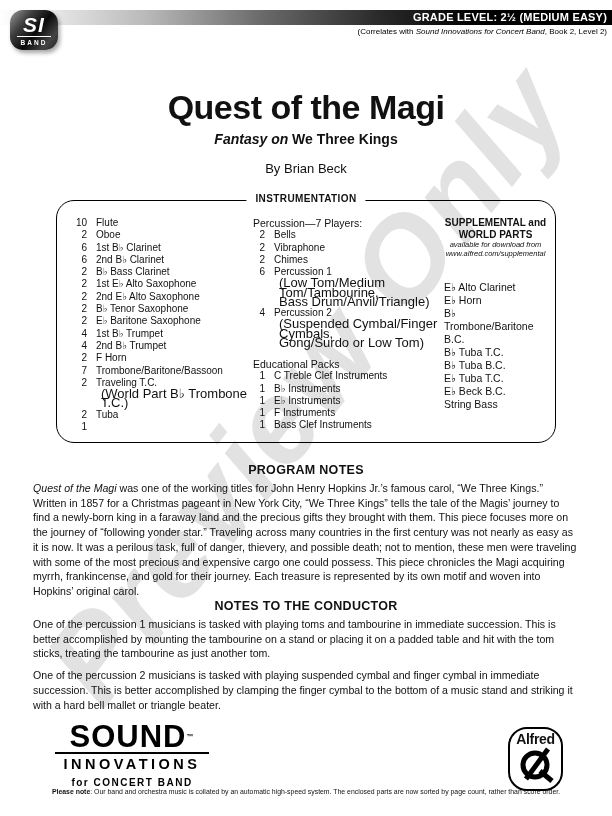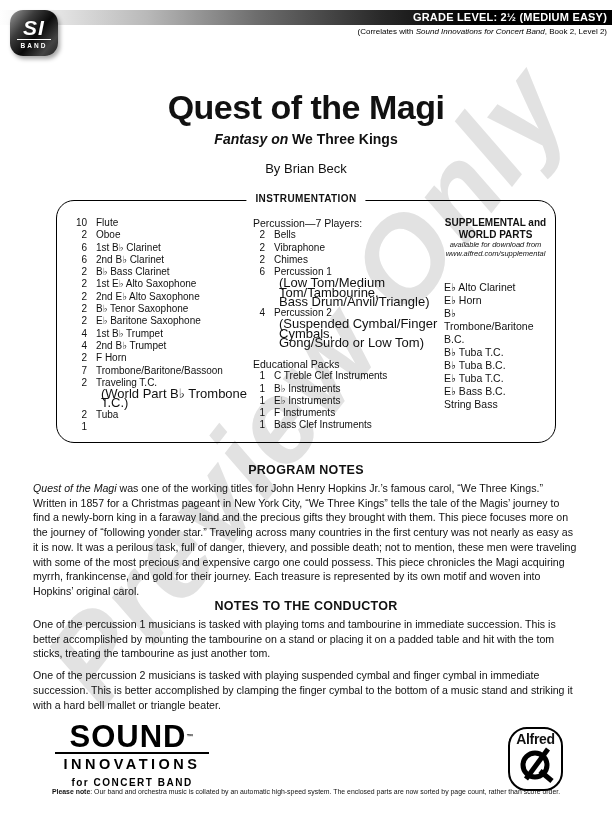--- a/index.html
+++ b/index.html
@@ -23,21 +23,21 @@
     position:absolute; top:10px; left:0; width:612px; height:15px;
     background:linear-gradient(90deg,#fefefe 0%,#e9e9e9 8%,#b9b9b9 24%,#6d6d6d 42%,#2a2a2a 62%,#000 78%);
     color:#fff; font-weight:bold; font-size:11px; line-height:15px;
     text-align:right; padding-right:5px; letter-spacing:.2px;
   }
   .correlates {
     position:absolute; top:27px; right:5px; font-size:8px; color:#000;
   }
   .correlates .it { font-style:italic; }
   .si-badge {
-    position:absolute; top:10px; left:10px; width:48px; height:46px;
+    position:absolute; top:10px; left:10px; width:48px; height:40px;
     border-radius:13px;
     background:linear-gradient(130deg,#9a9a9a 0%,#3c3c3c 30%,#0a0a0a 55%,#444 80%,#222 100%);
     box-shadow:2px 3px 4px rgba(0,0,0,.35);
     display:flex; flex-direction:column; align-items:center; justify-content:center;
     color:#fff;
   }
   .si-badge .si { font-size:21px; font-weight:bold; font-style:italic; line-height:20px; letter-spacing:1px; text-shadow:0 0 1px #000; }
   .si-badge .rule { width:34px; border-top:1.5px solid #fff; margin:1px 0 2px 0; }
   .si-badge .band { font-size:6.5px; font-weight:bold; letter-spacing:2px; }
   
@@ -282,21 +282,21 @@
               <div>E♭ Horn</div>
 
               <div>B♭ Trombone/Baritone B.C.</div>
 
               <div>B♭ Tuba T.C.</div>
 
               <div>B♭ Tuba B.C.</div>
 
               <div>E♭ Tuba T.C.</div>
 
-              <div>E♭ Bass B.C.</div>
+              <div>E♭ Beck B.C.</div>
 
               <div>String Bass</div>
             </div>
         </div>
 
       </div>
     </div>
 
     <div class="section" style="top:463px;">
       <div class="sec-head">PROGRAM NOTES</div>

